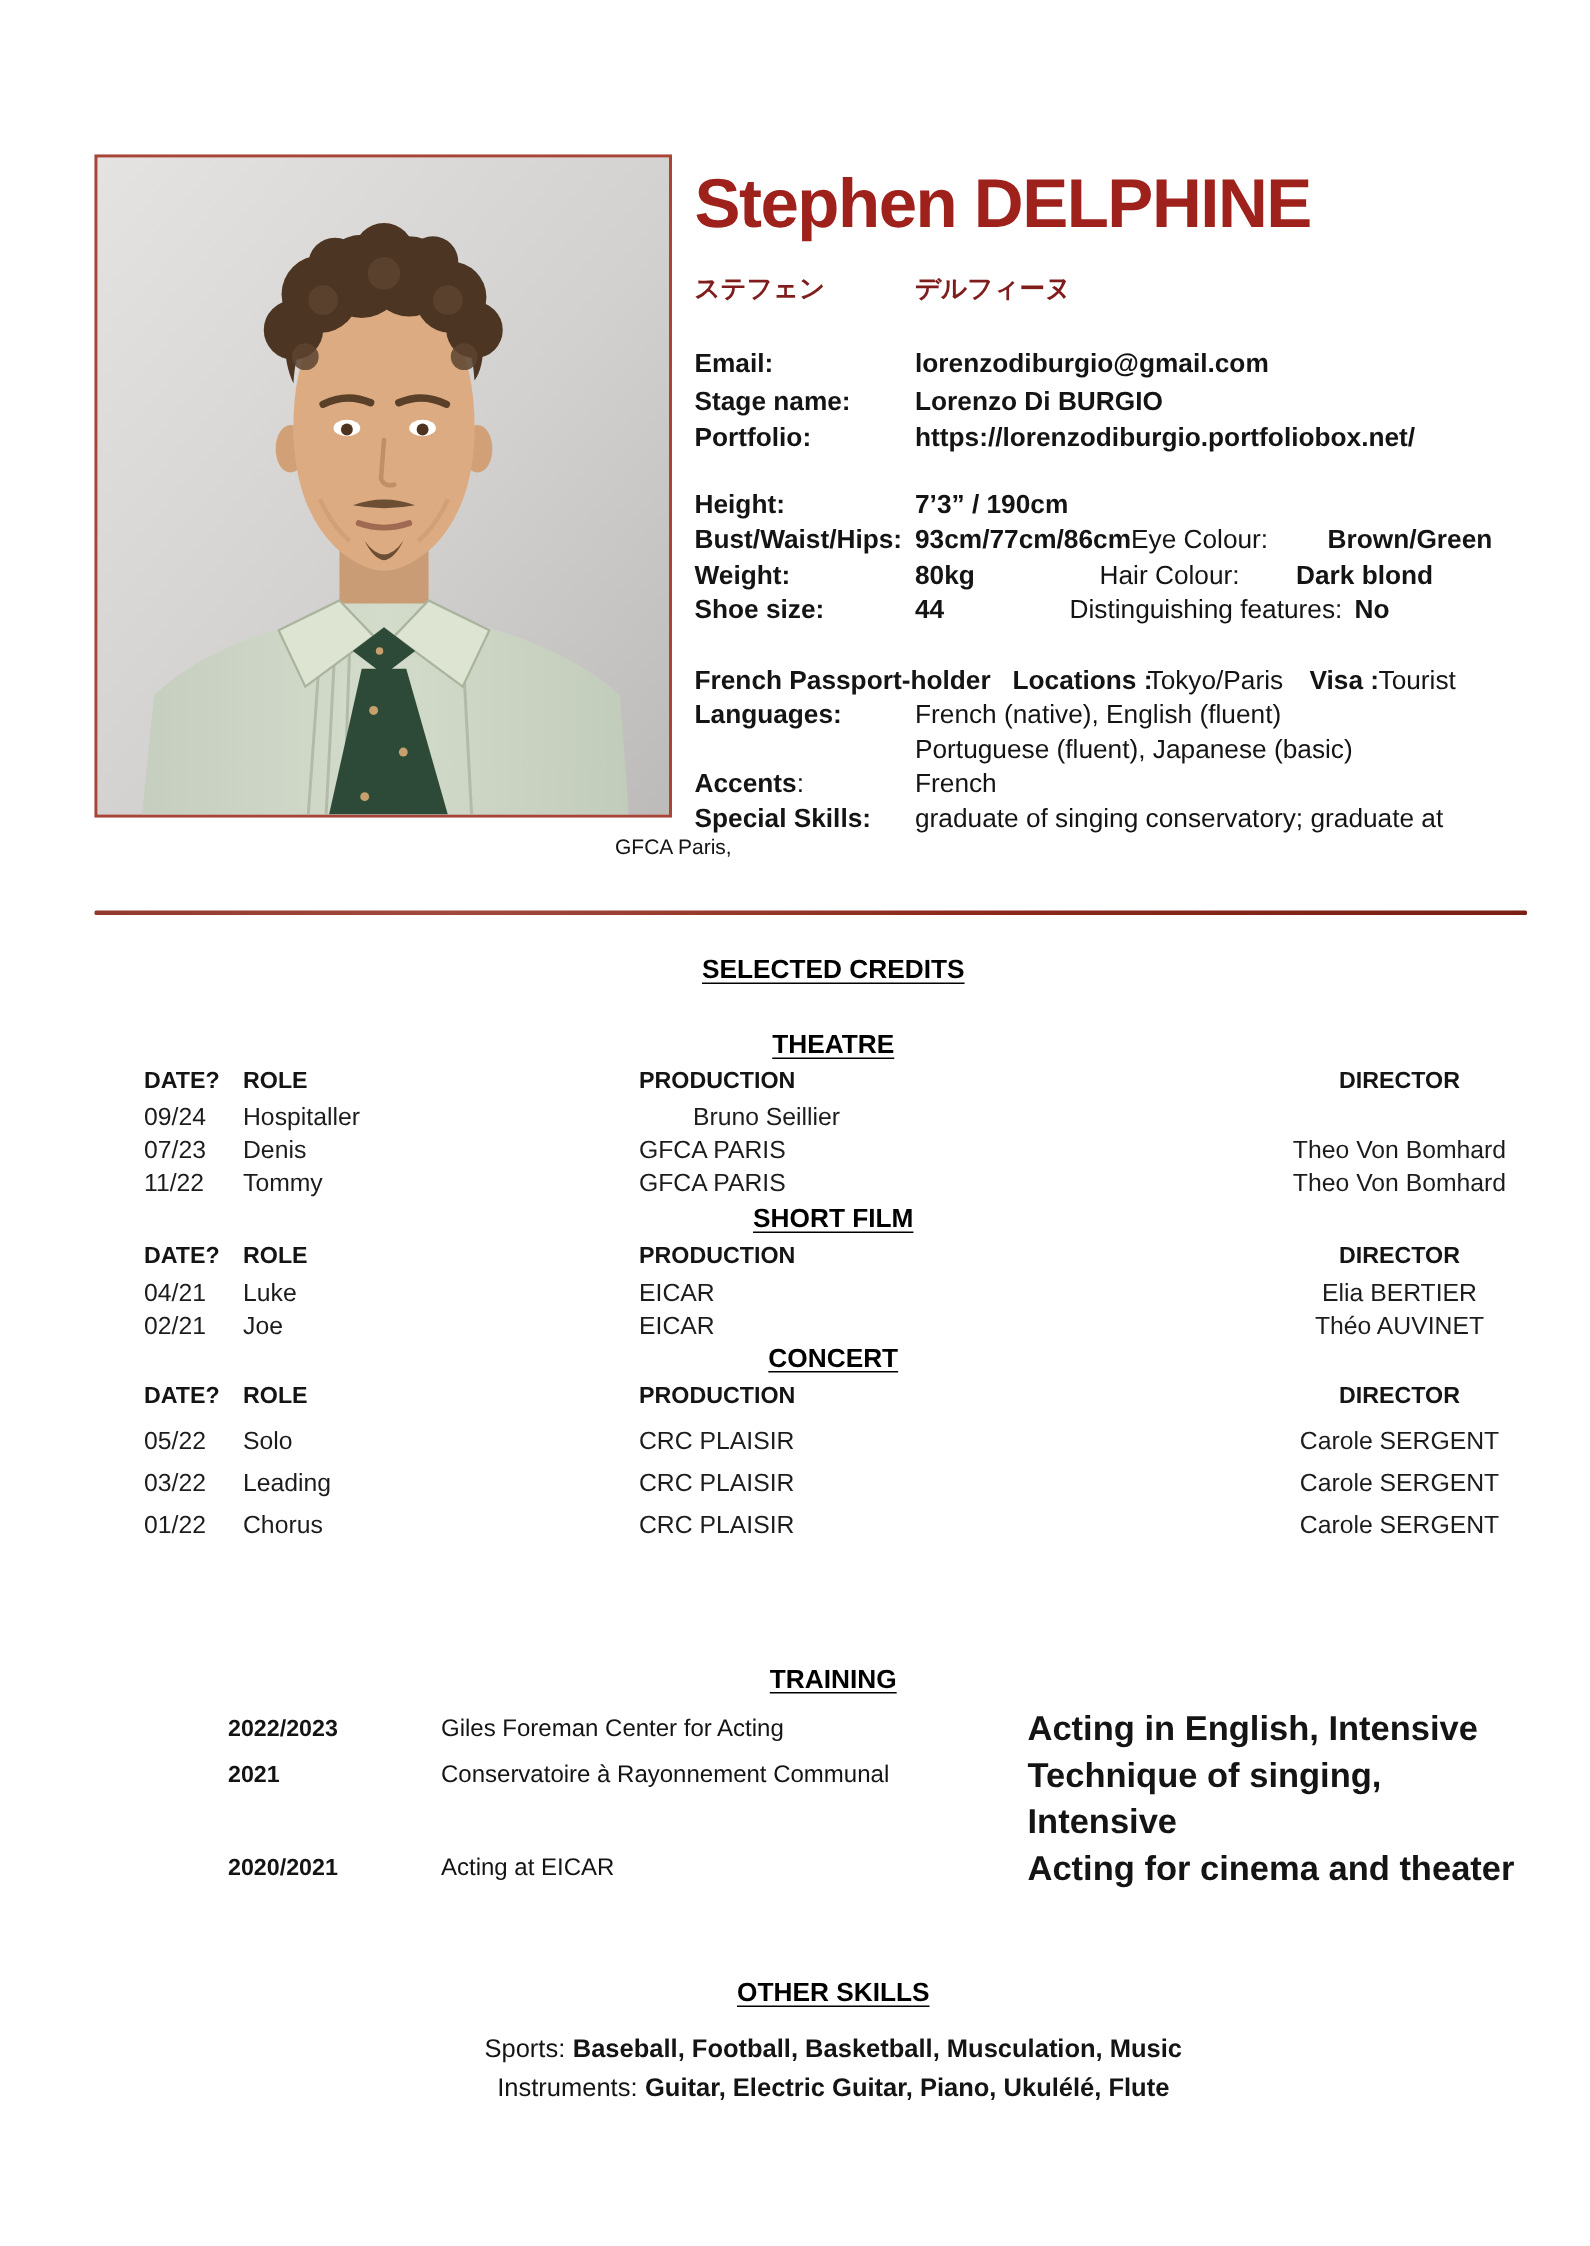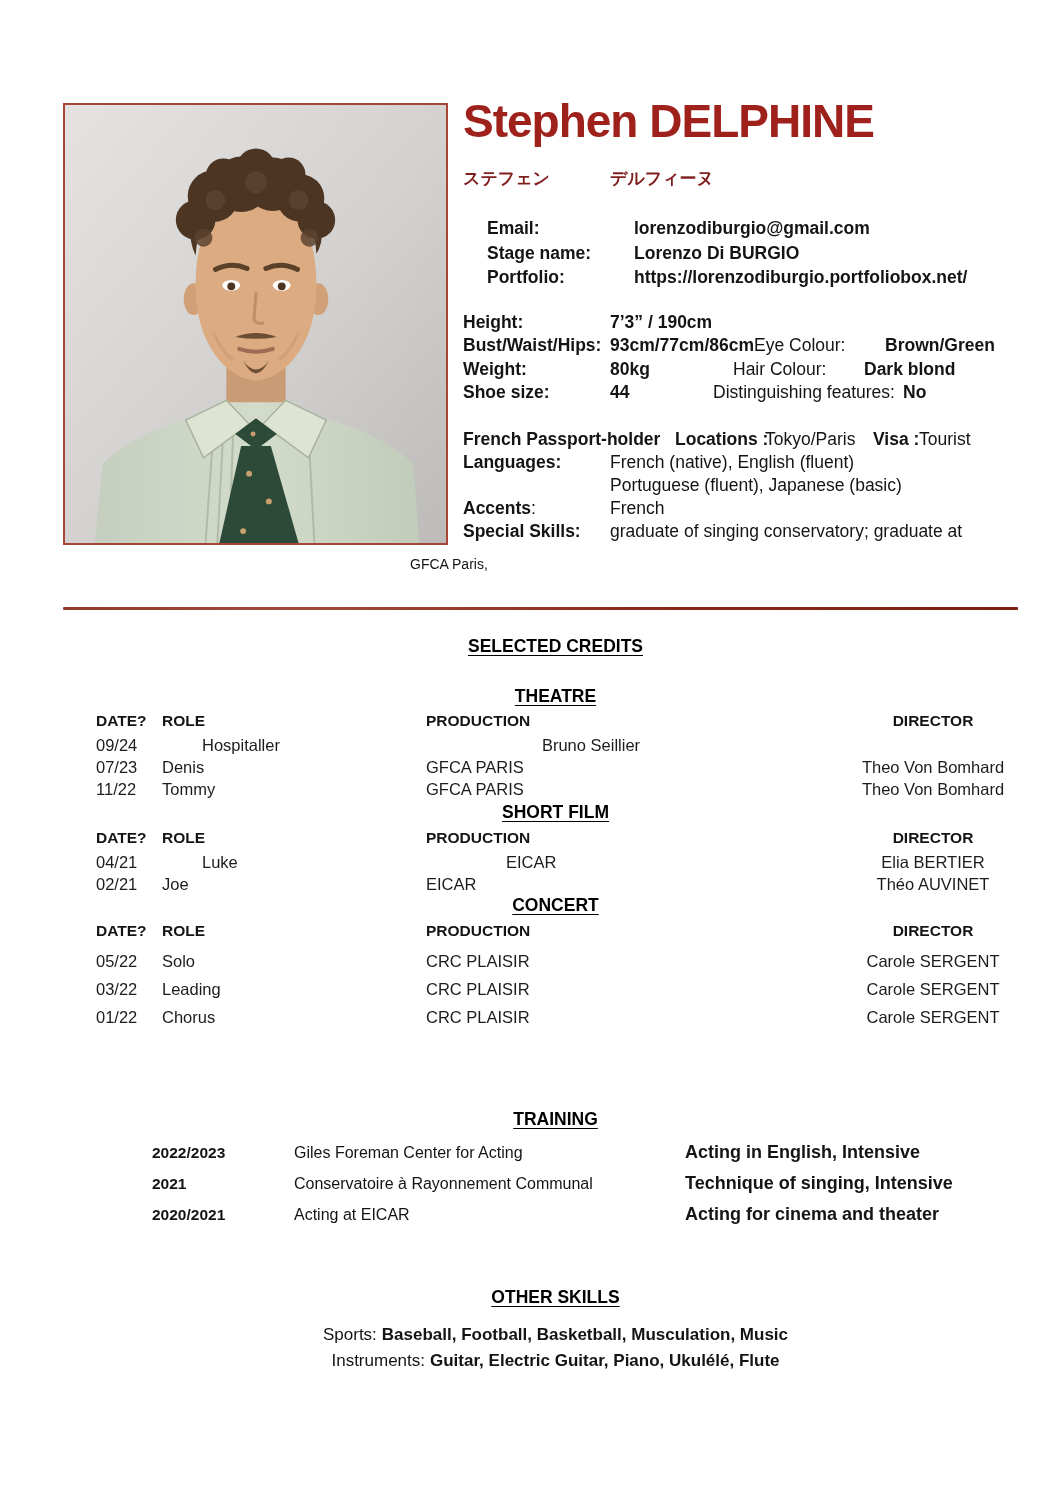--- a/index.html
+++ b/index.html
@@ -11,30 +11,30 @@
     color:#141414;
     overflow:hidden;
   }
   .b{font-weight:bold;}
   
   .photo-frame{
     position:absolute;left:63px;top:103px;width:385px;height:442px;
     border:2px solid #a84536;box-sizing:border-box;background:#d6d5d3;
   }
   .photo-frame svg{display:block;width:100%;height:100%;}
-  .info{position:absolute;left:463px;top:96px;width:560px;}
+  .info{position:absolute;left:463px;top:110px;width:560px;}
   .name-title{
     margin:0;font-size:46px;line-height:50px;font-weight:bold;
     color:#9e211b;letter-spacing:-1px;white-space:nowrap;
   }
   .kana{display:flex;margin-top:21px;color:#7f1d1d;font-weight:bold;font-size:17px;}
   .kana .k1{width:147px;}
   .contact{margin-top:26px;font-size:17.5px;font-weight:bold;line-height:24.5px;}
   .crow{display:flex;}
-  .crow .lbl{width:147px;flex:0 0 auto;margin-left:24px;}
+  .crow .lbl{width:147px;flex:0 0 auto;}
   .physical{margin-top:21px;font-size:17.5px;line-height:23.5px;}
   .prow{display:flex;white-space:nowrap;}
   .prow .lbl{width:147px;flex:0 0 auto;font-weight:bold;}
   .prow .v2{width:123px;flex:0 0 auto;}
   .prow .v2s{width:103px;flex:0 0 auto;}
   .prow .lbl3{width:131px;flex:0 0 auto;font-weight:normal;}
   .prow .lbl3d{width:190px;flex:0 0 auto;font-weight:normal;}
   .status{margin-top:23px;font-size:17.5px;line-height:23px;}
   .srow{display:flex;white-space:nowrap;}
   .srow .lbl{width:147px;flex:0 0 auto;font-weight:bold;}
@@ -57,34 +57,34 @@
     display:inline-block;font-weight:bold;font-size:17.5px;line-height:22px;
     text-decoration:underline;text-underline-offset:3px;color:#000;
   }
   .m-credits{margin-top:25px;}
   .m-theatre{margin-top:28px;}
   .m-sec1{margin-top:1px;}
   .m-sec2{margin-top:-1px;}
   .t-head{display:flex;margin-top:3px;padding-left:33px;font-weight:bold;font-size:15.5px;line-height:22px;}
   .t-head.mt{margin-top:4px;}
   .t-row{display:flex;padding-left:33px;font-size:16.5px;line-height:22px;color:#1c1c1c;}
-  .t-row.first{margin-top:2px;gap:40px;}
+  .t-row.first{margin-top:2px;}
   .t-row.tall{line-height:28px;}
   .t-row.tallfirst{margin-top:5px;}
   .c-date{width:66px;flex:0 0 auto;}
   .c-role{width:264px;flex:0 0 auto;}
   .c-prod{flex:1 1 auto;}
   .c-dir{width:170px;flex:0 0 auto;text-align:center;white-space:nowrap;}
   
   .m-training{margin-top:77px;}
   .tr-row{display:flex;padding-left:89px;font-size:16px;line-height:31px;}
   .tr-row.first{margin-top:7px;}
   .tr-date{width:142px;flex:0 0 auto;font-weight:bold;font-size:15.5px;}
   .tr-school{width:391px;flex:0 0 auto;}
-  .tr-course{flex:1 1 auto;font-weight:bold;font-size:18px;}
+  .tr-course{flex:1 1 auto;font-weight:bold;font-size:23px;}
   
   .m-skills{margin-top:56px;}
   .skill-line{text-align:center;padding-left:30px;font-size:17px;line-height:26px;}
   .skill-line.first{margin-top:14px;}
   .sk-lbl{font-weight:normal;margin-right:5px;}
 </style>
 </head>
 <body>
 
 <div class="page">

